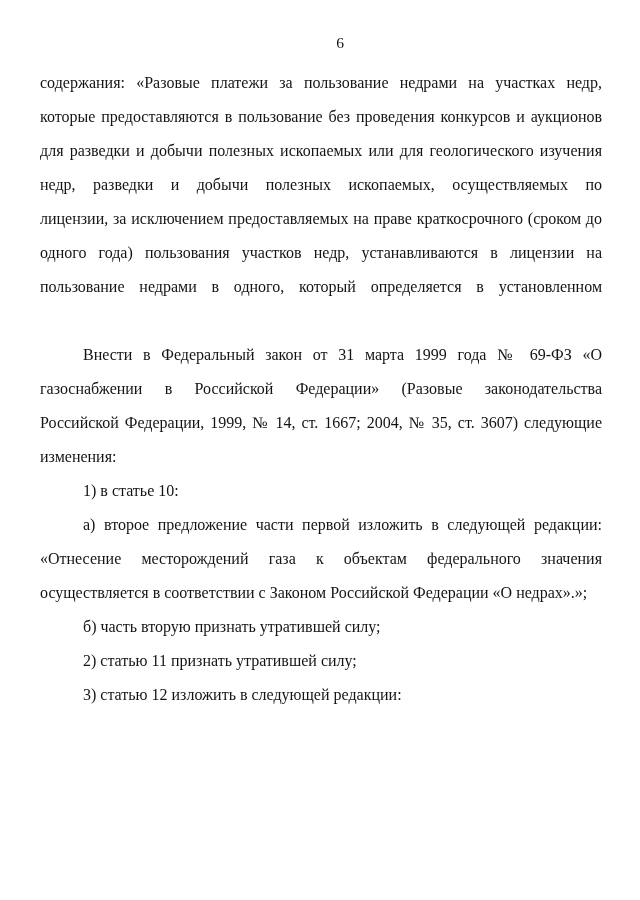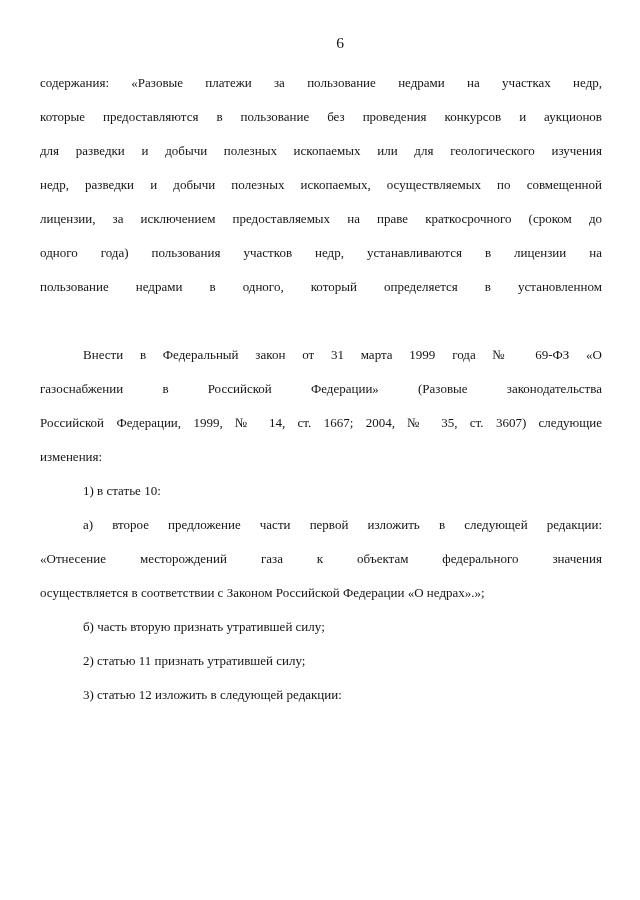--- a/index.html
+++ b/index.html
@@ -21,21 +21,21 @@
     line-height: 34px;
     font-size: 15.5px;
     text-align: center;
     padding-left: 38px; 
     margin-bottom: 6px;
   }
   .doc-body { width: 562px; }
   .line {
     height: 34px;
     line-height: 34px;
-    font-size: 13px;
+    font-size: 16px;
     overflow: hidden;
   }
   .line.justify { text-align: justify; text-align-last: justify; }
   .line.left   { text-align: left; }
   .line.indent { text-indent: 43px; }
   .line.bold   { font-weight: bold; }
   .line.spacer { }
 </style>
 </head>
 <body>

